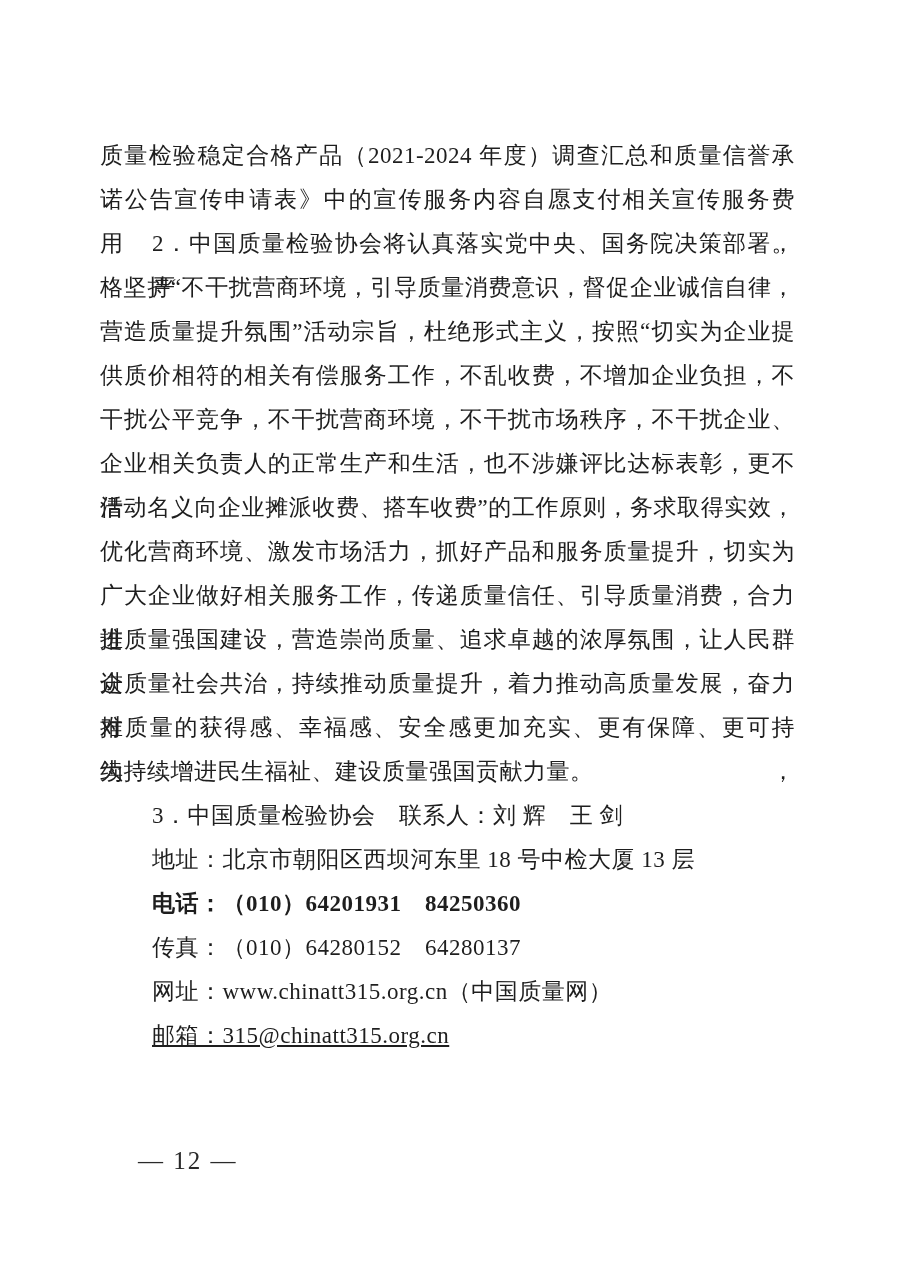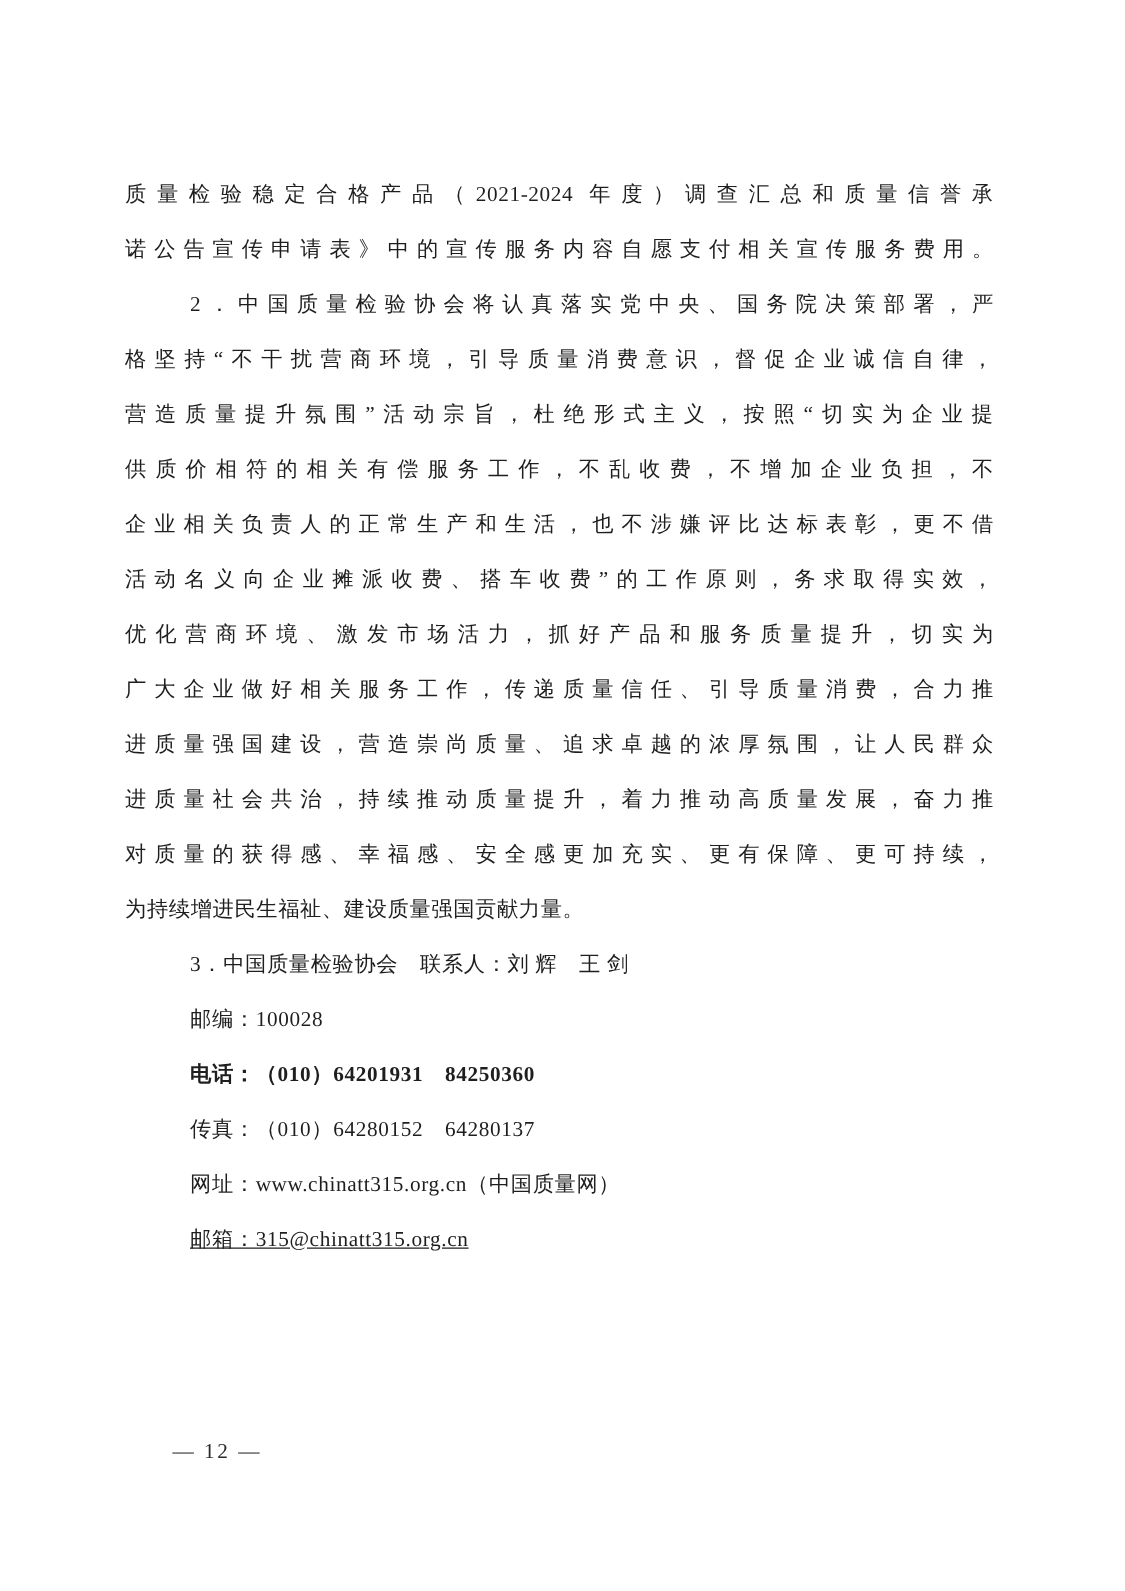--- a/index.html
+++ b/index.html
@@ -12,36 +12,36 @@
     position: relative;
     overflow: hidden;
   }
   .content {
     position: absolute;
     left: 100px;
     top: 134px;
     width: 695px;
   }
   .line {
-    font-size: 17px;
+    font-size: 23px;
     line-height: 44px;
     height: 44px;
     letter-spacing: 0.5px;
     white-space: nowrap;
   }
   .line.fill {
     white-space: normal;
     text-align: justify;
     text-align-last: justify;
   }
   .footer {
     position: absolute;
     left: 138px;
     top: 1146px;
-    font-size: 17px;
+    font-size: 25px;
     line-height: 30px;
     color: #2a2a2a;
     letter-spacing: 2px;
   }
 </style>
 </head>
 <body>
 
 <div class="page">
   <main class="content">
@@ -51,41 +51,42 @@
       <div class="line fill">诺公告宣传申请表》中的宣传服务内容自愿支付相关宣传服务费用。</div>
 
       <div class="line fill" style="padding-left: 52px;">2．中国质量检验协会将认真落实党中央、国务院决策部署，严</div>
 
       <div class="line fill">格坚持“不干扰营商环境，引导质量消费意识，督促企业诚信自律，</div>
 
       <div class="line fill">营造质量提升氛围”活动宗旨，杜绝形式主义，按照“切实为企业提</div>
 
       <div class="line fill">供质价相符的相关有偿服务工作，不乱收费，不增加企业负担，不</div>
 
+      <div class="line fill">干扰公平竞争，不干扰营商环境，不干扰市场秩序，不干扰企业、</div>
 
       <div class="line fill">企业相关负责人的正常生产和生活，也不涉嫌评比达标表彰，更不借</div>
 
       <div class="line fill">活动名义向企业摊派收费、搭车收费”的工作原则，务求取得实效，</div>
 
       <div class="line fill">优化营商环境、激发市场活力，抓好产品和服务质量提升，切实为</div>
 
       <div class="line fill">广大企业做好相关服务工作，传递质量信任、引导质量消费，合力推</div>
 
       <div class="line fill">进质量强国建设，营造崇尚质量、追求卓越的浓厚氛围，让人民群众</div>
 
       <div class="line fill">进质量社会共治，持续推动质量提升，着力推动高质量发展，奋力推</div>
 
       <div class="line fill">对质量的获得感、幸福感、安全感更加充实、更有保障、更可持续，</div>
 
       <div class="line">为持续增进民生福祉、建设质量强国贡献力量。</div>
 
       <div class="line" style="padding-left: 52px;">3．中国质量检验协会　联系人：刘 辉　王 剑</div>
 
+      <div class="line" style="padding-left: 52px;">地址：北京市朝阳区西坝河东里 18 号中检大厦 13 层</div>
 
-      <div class="line" style="padding-left: 52px;">邮编：100028</div>
 
       <div class="line" style="padding-left: 52px; font-weight: bold;">电话：（010）64201931　84250360</div>
 
       <div class="line" style="padding-left: 52px;">传真：（010）64280152　64280137</div>
 
       <div class="line" style="padding-left: 52px;">网址：www.chinatt315.org.cn（中国质量网）</div>
 
       <div class="line" style="padding-left: 52px; text-decoration: underline;">邮箱：315@chinatt315.org.cn</div>
     </main>
   <div class="footer">

